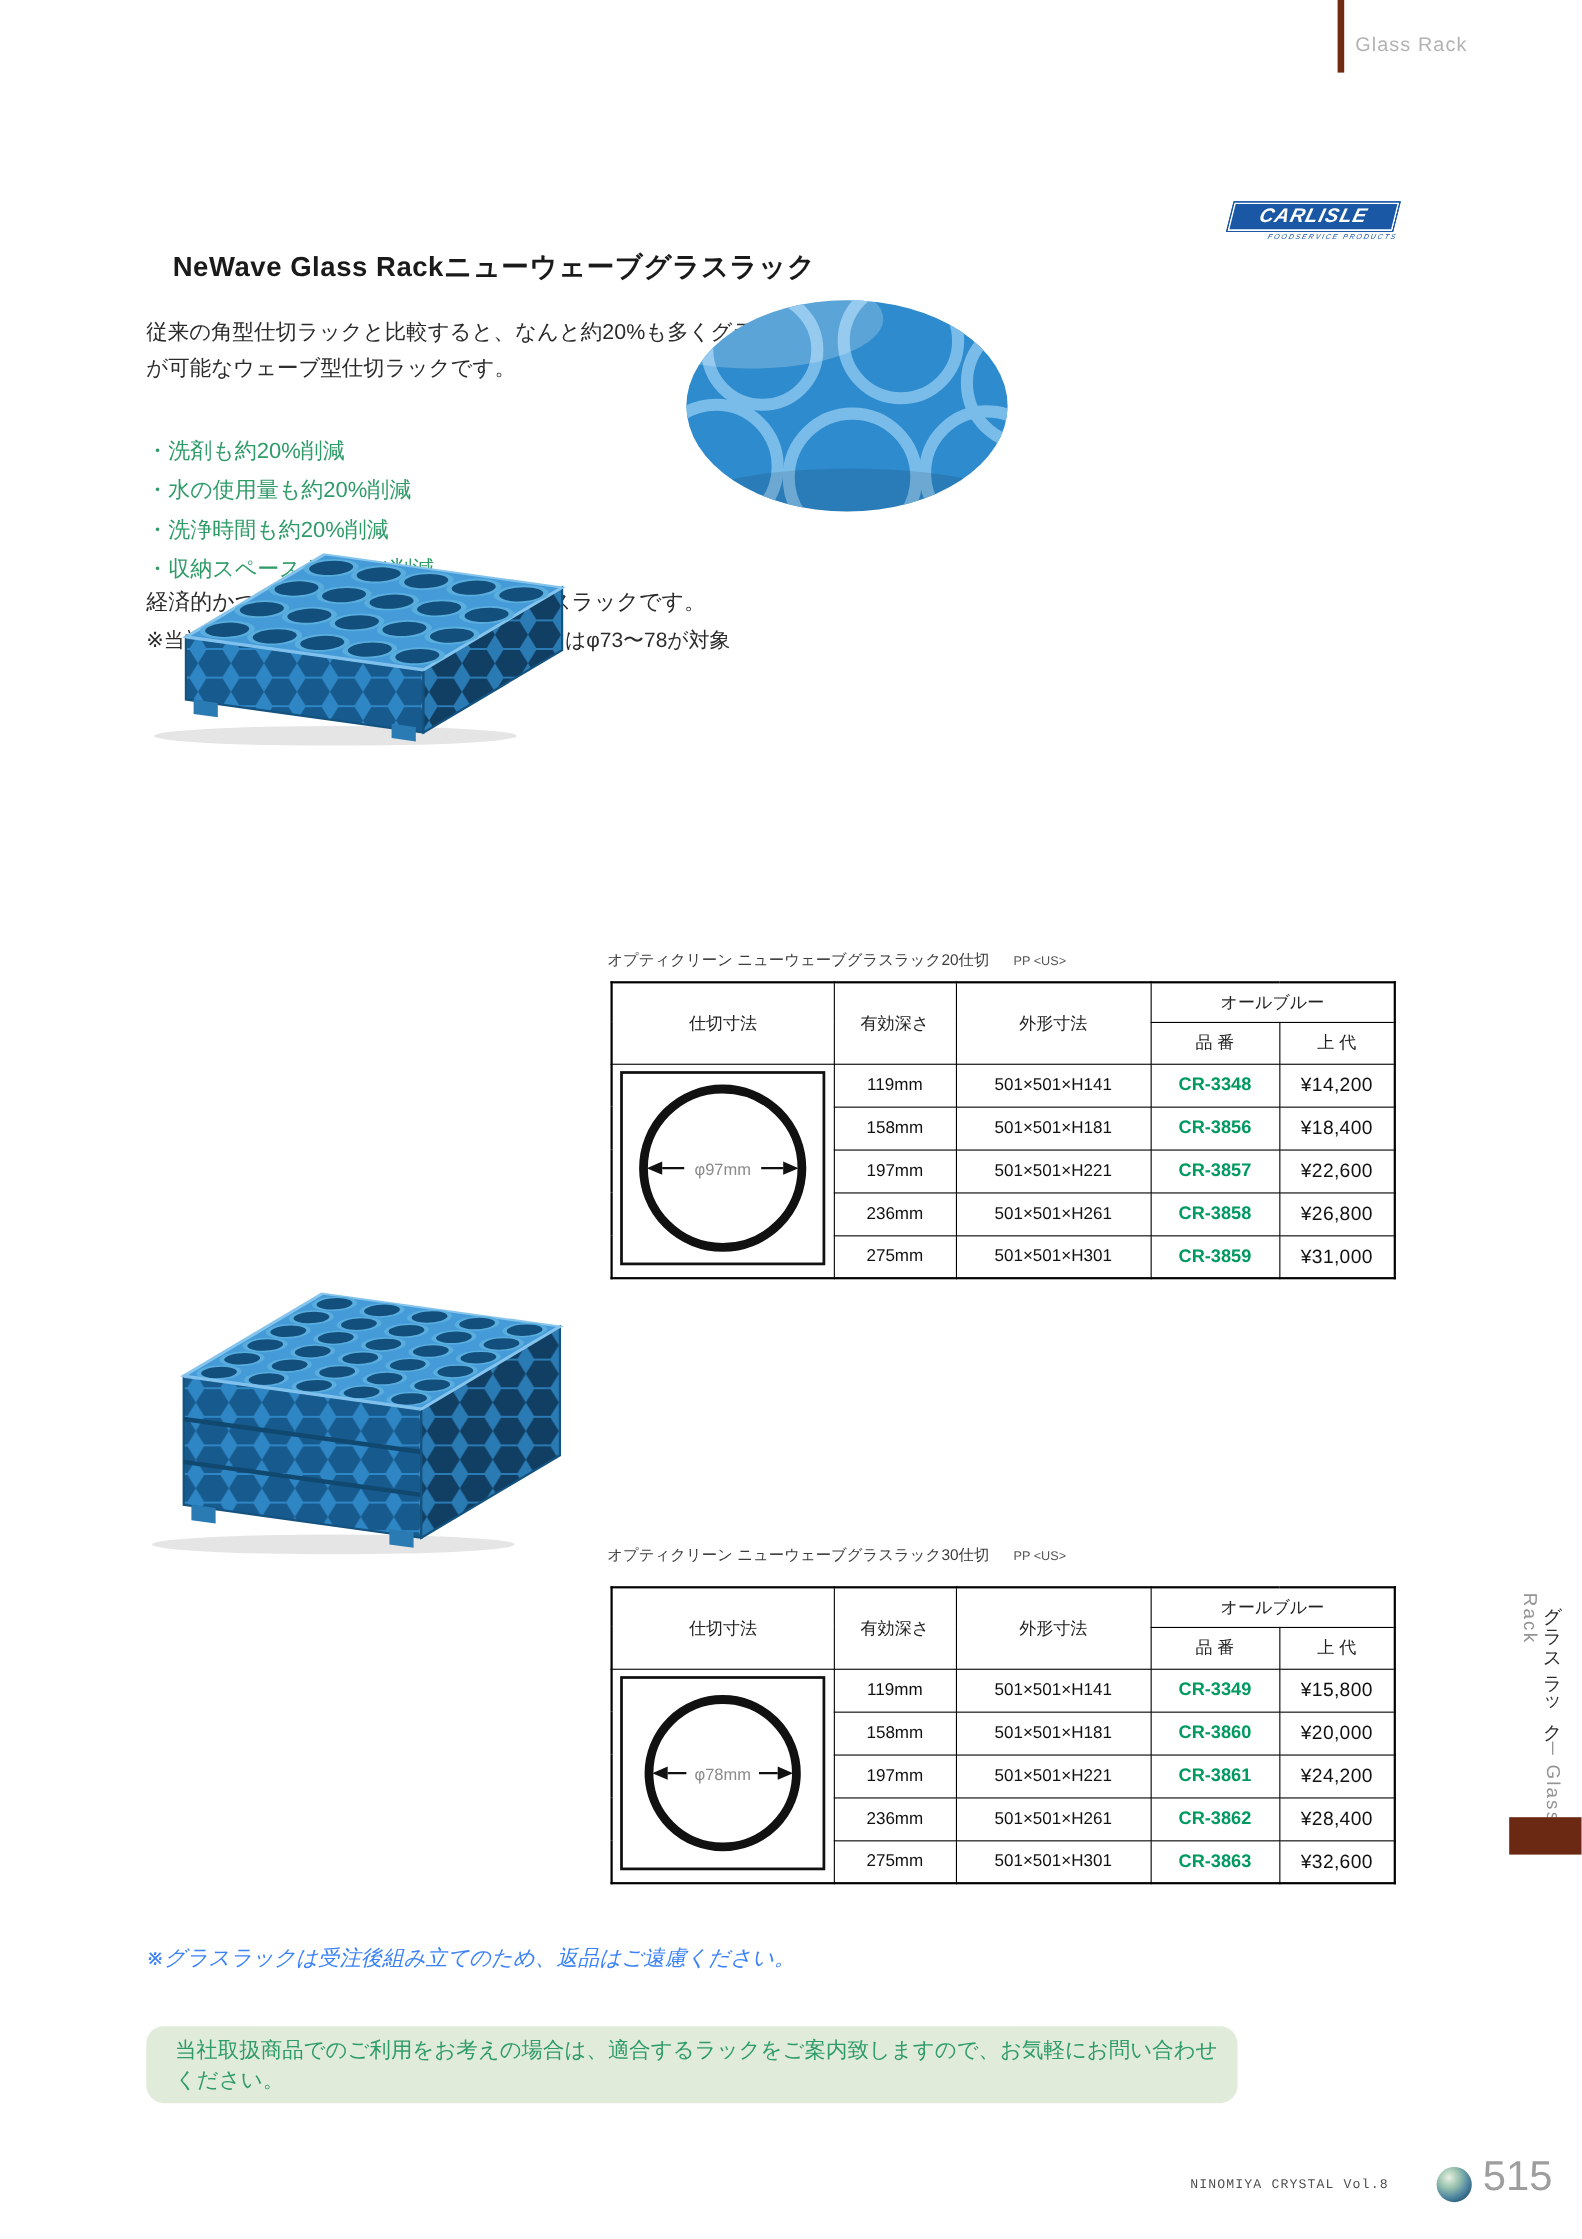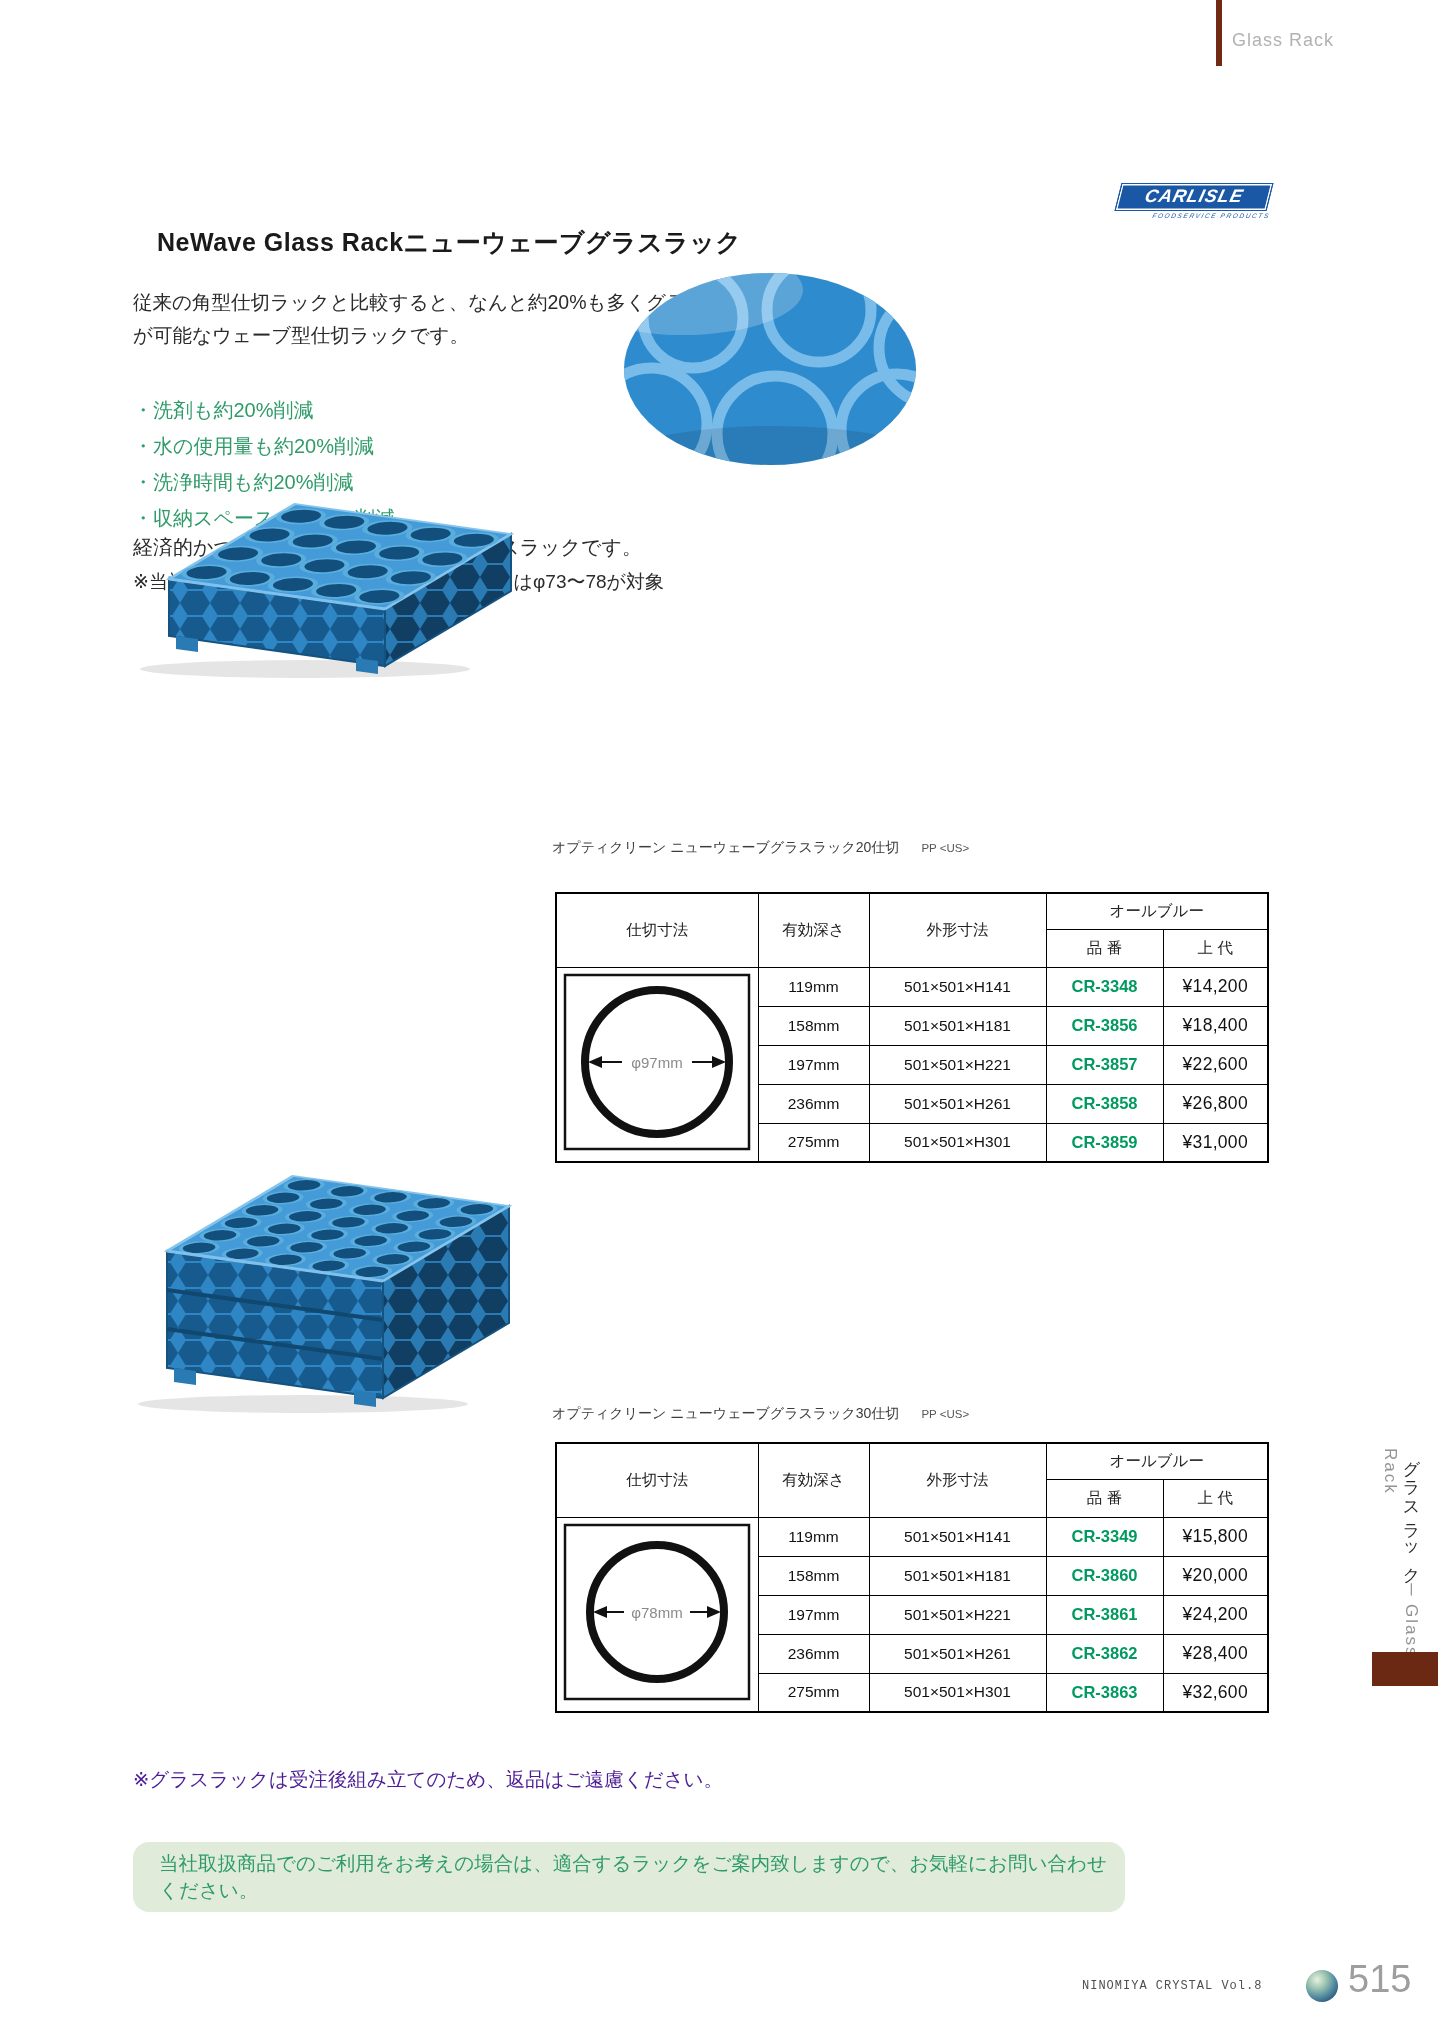--- a/index.html
+++ b/index.html
@@ -23,40 +23,40 @@
   .intro{position:absolute;left:133px;top:286px;font-size:19.5px;line-height:33px;color:#2b2b2b;}
   .benefits{position:absolute;left:133px;top:392px;font-size:20px;line-height:36px;color:#2f9b68;}
   .eco{position:absolute;left:133px;top:534px;font-size:20px;color:#2b2b2b;}
   .note{position:absolute;left:133px;top:569px;font-size:19px;color:#2b2b2b;}
 
   .oval-img{position:absolute;left:623px;top:272px;}
   .rack1-img{position:absolute;left:120px;top:486px;}
   .rack2-img{position:absolute;left:118px;top:1158px;}
 
   .caption{position:absolute;font-size:14px;color:#3c3c3c;}
-  .cap1{left:552px;top:839px;}
+  .cap1{left:552px;top:864px;}
   .cap2{left:552px;top:1405px;}
   .caption .material{font-size:11.5px;color:#555;margin-left:22px;}
 
   .spec-table{position:absolute;border-collapse:collapse;background:#fff;border:2px solid #000;table-layout:fixed;}
   .t1{left:555px;top:892px;}
   .t2{left:555px;top:1442px;}
   .spec-table th,.spec-table td{border:1px solid #000;text-align:center;padding:0;
        font-weight:normal;font-size:15.5px;color:#222;}
   .spec-table .diagram-cell{vertical-align:middle;}
   .spec-table td.code{color:#009a60;font-weight:bold;font-size:16.5px;}
   .spec-table td.price{font-size:17.5px;letter-spacing:0.3px;color:#111;}
   .spec-table td.dim,.spec-table td.depth{font-size:15.5px;color:#111;}
 
   .side-tab{position:absolute;left:1380px;top:1448px;writing-mode:vertical-rl;
       font-size:17px;letter-spacing:2px;color:#2b2b2b;height:210px;}
   .side-tab .en,.side-tab .dash{color:#949494;}
   .side-box{position:absolute;left:1372px;top:1652px;width:66px;height:34px;background:#6b2812;}
 
-  .assembly-note{position:absolute;left:133px;top:1766px;font-size:19.5px;color:#4c1d95;}
+  .assembly-note{position:absolute;left:133px;top:1766px;font-size:19.5px;color:#3b82f6;font-style:italic;}
   .banner{position:absolute;left:133px;top:1842px;width:992px;height:70px;border-radius:16px;
       background:#e0ecd9;display:flex;align-items:center;}
   .banner-text{padding-left:26px;font-size:19.5px;color:#2f9b68;}
 
   .footer-pub{position:absolute;left:1082px;top:1979px;font-family:Liberation Mono, monospace;
       font-size:12px;letter-spacing:1px;color:#4f4f4f;}
   .globe{position:absolute;left:1306px;top:1970px;width:32px;height:32px;border-radius:50%;
       background:radial-gradient(circle at 35% 30%,#e8f0e2 0%,#9cc4b0 30%,#4e86a0 60%,#24506b 85%,#1b3d53 100%);}
   .page-num{position:absolute;left:1348px;top:1958px;font-size:38px;color:#9e9e9e;}
 </style>

